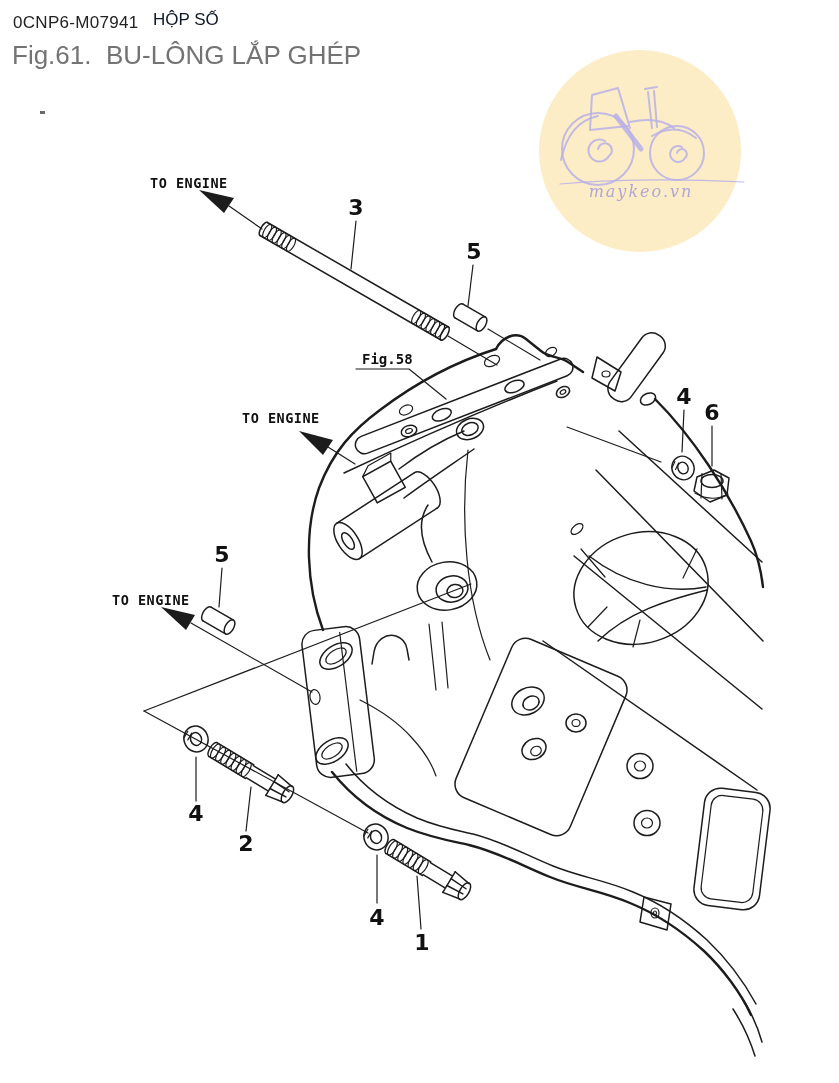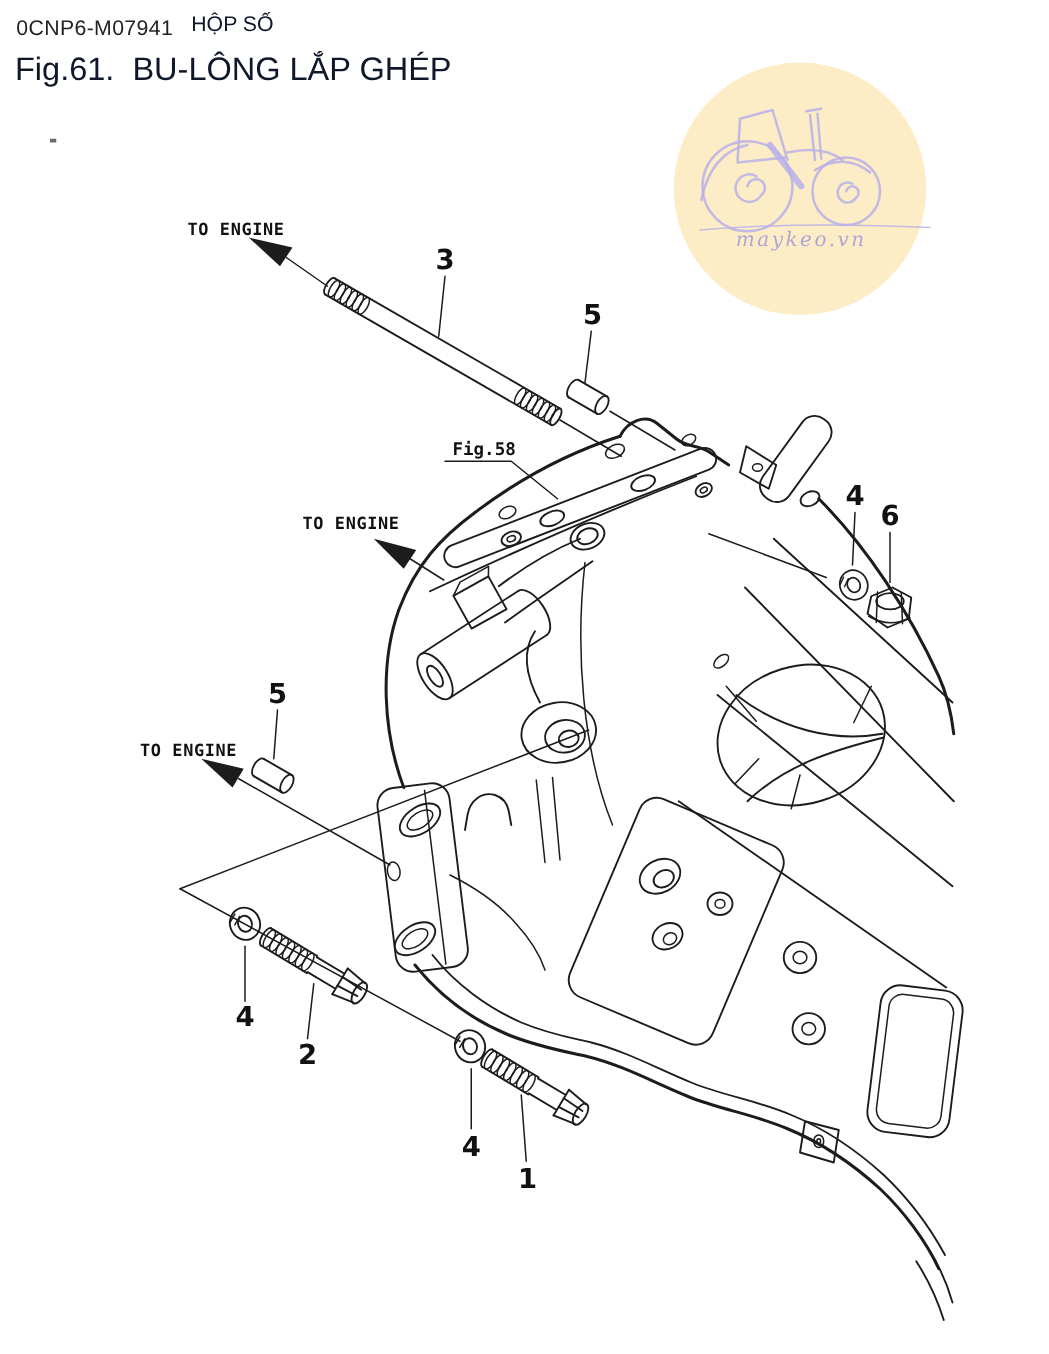--- a/index.html
+++ b/index.html
@@ -1,20 +1,20 @@
 <!DOCTYPE html>
 <html><head>
 <meta charset="utf-8">
 <style>
   html,body{margin:0;padding:0;width:839px;height:1083px;background:#ffffff;overflow:hidden;}
   body{font-family:"Liberation Sans",sans-serif;color:#1b1b1b;position:relative;}
   .abs{position:absolute;}
   #doc-code{left:13px;top:13px;font-size:17px;letter-spacing:.3px;color:#222;}
   #section-title{left:136px;top:10px;font-size:17px;color:#0f172a;margin-left:17px;}
-  #figure-title{left:12px;top:40px;font-size:26px;color:#0f172a;white-space:pre;}
+  #figure-title{left:12px;top:40px;font-size:26px;color:#737373;white-space:pre;}
   #stray-dot{left:40px;top:111px;width:5px;height:3px;background:#6a6a6a;}
   #diagram-svg{left:0;top:0;z-index:1;}
   .ln{stroke:#1c1c1c;fill:none;stroke-width:1.5;stroke-linecap:round;stroke-linejoin:round;}
   .thick{stroke-width:2.4;}
   .thin{stroke-width:1.2;}
   .fillk{fill:#1c1c1c;stroke:none;}
   .lbl-num{font-family:"DejaVu Sans",sans-serif;font-weight:bold;font-size:22px;fill:#111;text-anchor:middle;}
   .lbl-eng{font-family:"DejaVu Sans Mono",monospace;font-weight:bold;font-size:13.5px;fill:#111;letter-spacing:.5px;}
   .lbl-fig{font-family:"DejaVu Sans Mono",monospace;font-weight:bold;font-size:14px;fill:#111;}
   .wm-line{stroke:#b9b0e8;fill:none;stroke-width:2;stroke-linecap:round;stroke-linejoin:round;opacity:.85;}

